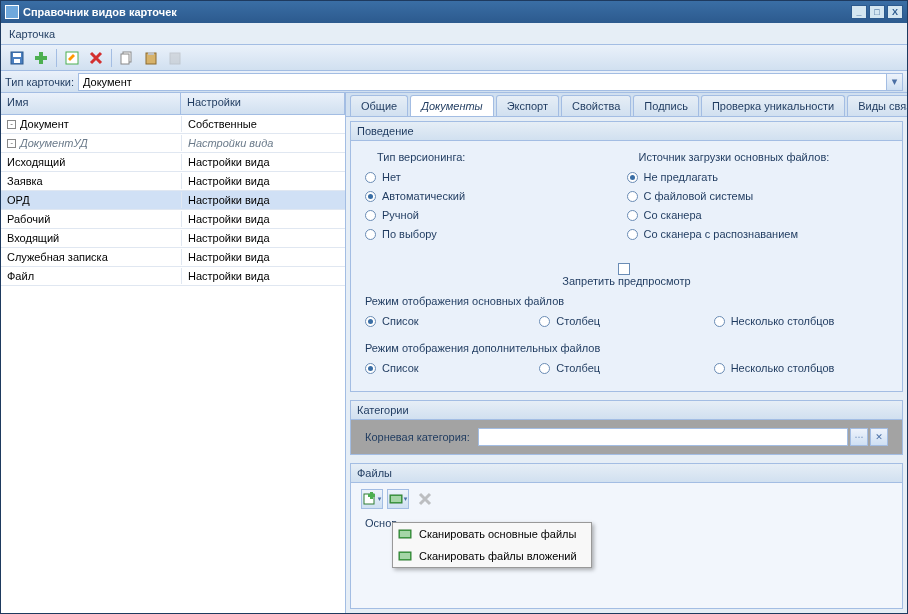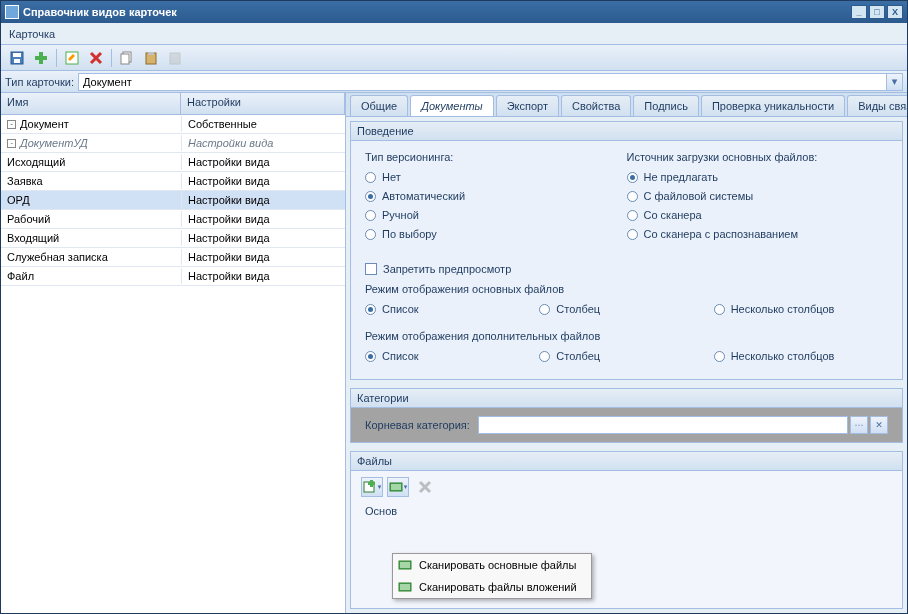--- a/index.html
+++ b/index.html
@@ -35,37 +35,37 @@
   .italic { font-style: italic; color: #6a7a8a; }
   .right { flex: 1; display: flex; flex-direction: column; background: #e6eef6; overflow: hidden; }
   .tabstrip { height: 24px; background: #d1e0f0; border-bottom: 1px solid #a3bde3; display: flex; align-items: flex-end; padding: 0 4px; overflow:hidden; }
   .tab { padding: 4px 10px; background: linear-gradient(to bottom,#e6eef6,#d1e0f0); border: 1px solid #a3bde3; border-bottom: none; margin-right: 2px; color: #1e3a5f; cursor: pointer; white-space:nowrap; border-radius: 3px 3px 0 0; }
   .tab.active { background: #ffffff; font-weight: normal; font-style: italic; }
   .section { margin: 4px; border: 1px solid #a3bde3; background: #f2f6fc; }
   .section-head { background: linear-gradient(to bottom, #e6eef6, #d1e0f0); padding: 3px 6px; color: #1e3a5f; border-bottom: 1px solid #a3bde3; }
   .section-body { padding: 10px 14px; background: #eaf1fa; }
   .formrow { display: flex; margin-bottom: 6px; }
   .formcol { flex: 1; }
-  .formlabel { color: #1e3a5f; margin-bottom: 8px; display: block; }
+  .formlabel { color: #1e3a5f; margin-bottom: 8px; display: block; margin-left: 12px; }
   .radio-item { display: flex; align-items: center; margin-bottom: 7px; color: #1e3a5f; }
   .radio-item .r { width: 11px; height: 11px; border: 1px solid #6a8cb5; border-radius: 50%; margin-right: 6px; display: inline-flex; align-items:center; justify-content:center; background:#fff;}
   .radio-item .r.checked::after { content:''; width:5px; height:5px; background:#3a6ea5; border-radius:50%;}
-  .check-item { display: flex; align-items: center; color: #1e3a5f; }
+  .check-item { display: flex; align-items: center; color: #1e3a5f; flex-direction: column; }
   .check-item .c { width:12px; height:12px; border:1px solid #6a8cb5; margin-right:6px; background:#fff;}
   .sublabel { color:#1e3a5f; margin: 8px 0; }
   .hgroup { display:flex; }
   .hgroup .radio-item { flex:1; }
   .catrow { display:flex; align-items:center; padding:8px 14px; background:#a3a3a3; }
   .catrow label { color:#1e3a5f; margin-right:8px; }
   .catinput { flex:1; height:18px; border:1px solid #a3bde3; background:#fff; }
   .icbtn { width:18px; height:18px; margin-left:2px; border:1px solid #a3bde3; background:linear-gradient(to bottom,#eef3fb,#cfe0f3); display:flex;align-items:center;justify-content:center; cursor:pointer; font-size:9px; color:#4a6fa5;}
   .files-tools { padding:6px 10px; display:flex; align-items:center; }
   .files-tools .btn { width:22px; height:20px; border:1px solid #a3bde3; background:linear-gradient(to bottom,#eef3fb,#cfe0f3); margin-right:4px; display:flex;align-items:center;justify-content:center; cursor:pointer; position:relative;}
   .caret-sm { font-size:7px; color:#4a6fa5; margin-left:1px;}
-  .popup { position:absolute; left:392px; top:553px; background:#f8f8f8; border:1px solid #999; box-shadow:2px 2px 4px rgba(0,0,0,0.3); z-index:100; }
+  .popup { position:absolute; left:392px; top:522px; background:#f8f8f8; border:1px solid #999; box-shadow:2px 2px 4px rgba(0,0,0,0.3); z-index:100; }
   .popup .pitem { display:flex; align-items:center; padding:3px 14px 3px 4px; cursor:pointer; white-space:nowrap;}
   .popup .picon { width:16px; height:16px; margin-right:6px; display:inline-flex;align-items:center;justify-content:center;}
   .files-subrow { padding: 2px 14px; color:#1e3a5f;}
   svg { display:block; }
 </style>
 </head>
 <body>
 
 <div class="window">
   <div class="titlebar">

